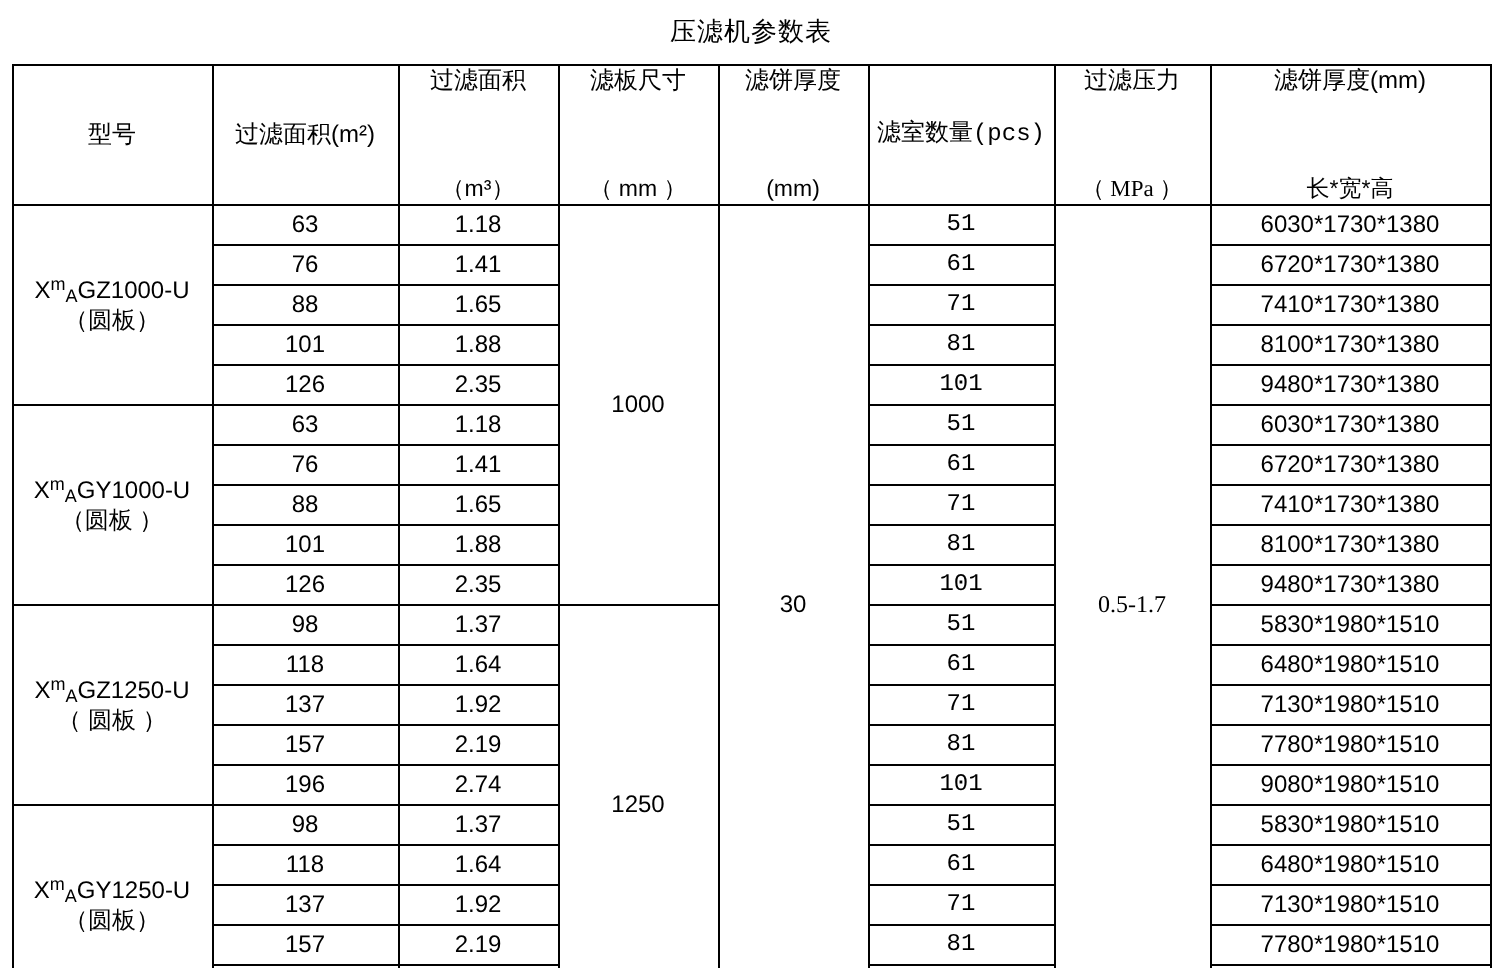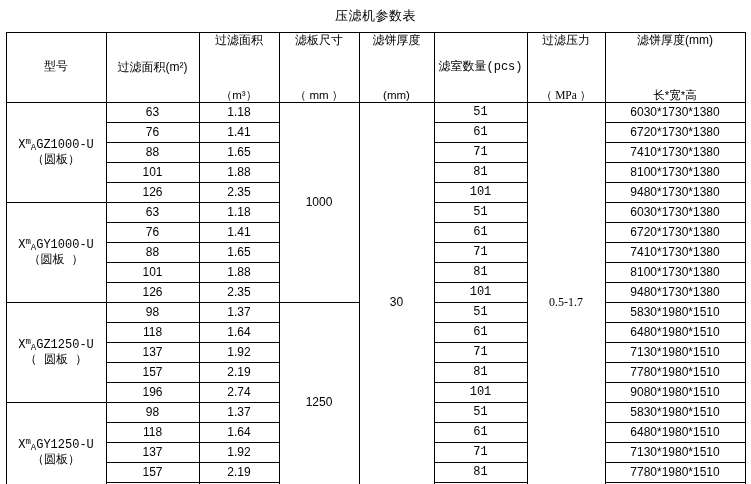--- a/index.html
+++ b/index.html
@@ -50,21 +50,20 @@
     font-size: 11.5px;
     margin-top: 40px;
   }
   tbody td {
     height: 19px;
   }
   .col-model {
     width: 99px;
     font-size: 12px;
     line-height: 1.4;
-    font-family: Liberation Mono, monospace;
   }
   .col-area { width: 92px; }
   .col-vol { width: 79px; }
   .col-plate { width: 79px; }
   .col-cake { width: 74px; }
   .col-cham { width: 92px; font-family: Liberation Mono, monospace; }
   .col-press { width: 77px; font-family: Liberation Serif, serif; }
   .col-dim { width: 139px; }
   .model-cell {
     padding: 2px 2px;

